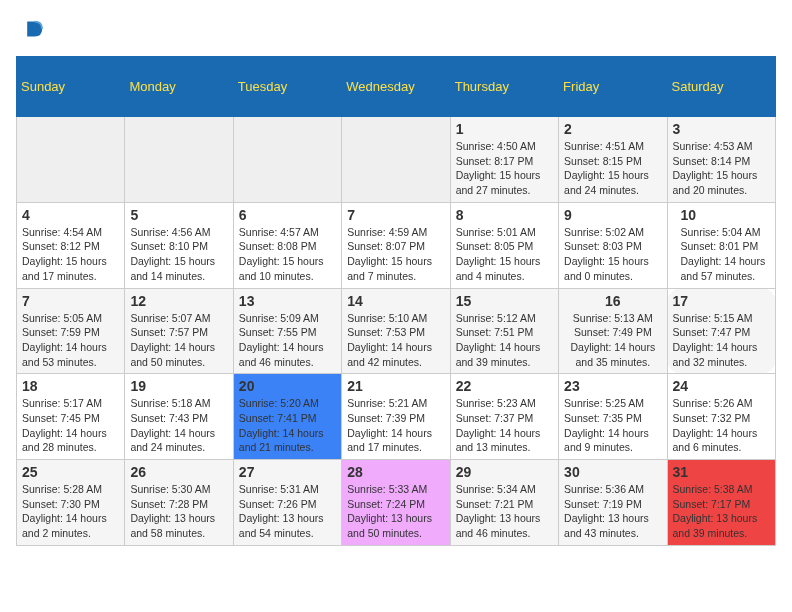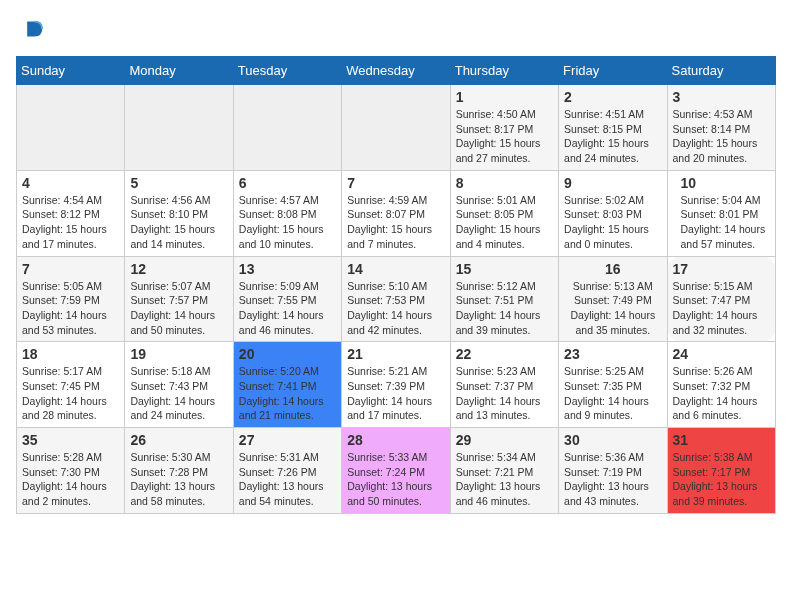--- a/index.html
+++ b/index.html
@@ -43,22 +43,22 @@
       font-size: 16px;
       color: #555;
     }
     table {
       width: 100%;
       border-collapse: collapse;
       font-size: 11px;
     }
     th {
       background: #1a6ab1;
-      color: #ffffff;
-      padding: 6px 4px;
+      color: #fde047;
+      padding: 22px 4px;
       text-align: left;
       font-size: 13px;
       font-weight: normal;
       border: 1px solid #1a6ab1;
     }
     td {
       border: 1px solid #ccc;
       vertical-align: top;
       padding: 4px 5px;
       width: calc(100%/7);
@@ -218,21 +218,21 @@
           <span class="day-num">23</span>
           <div class="day-info">Sunrise: 5:25 AM<br>Sunset: 7:35 PM<br>Daylight: 14 hours<br>and 9 minutes.</div>
         </td>
         <td style="background: rgb(255, 255, 255);">
           <span class="day-num">24</span>
           <div class="day-info">Sunrise: 5:26 AM<br>Sunset: 7:32 PM<br>Daylight: 14 hours<br>and 6 minutes.</div>
         </td>
       </tr>
       <tr>
         <td style="background: rgb(245, 245, 245);">
-          <span class="day-num">35</span>
+          <span class="day-num">25</span>
           <div class="day-info">Sunrise: 5:28 AM<br>Sunset: 7:30 PM<br>Daylight: 14 hours<br>and 2 minutes.</div>
         </td>
         <td style="background: rgb(245, 245, 245);">
           <span class="day-num">26</span>
           <div class="day-info">Sunrise: 5:30 AM<br>Sunset: 7:28 PM<br>Daylight: 13 hours<br>and 58 minutes.</div>
         </td>
         <td style="background: rgb(245, 245, 245);">
           <span class="day-num">27</span>
           <div class="day-info">Sunrise: 5:31 AM<br>Sunset: 7:26 PM<br>Daylight: 13 hours<br>and 54 minutes.</div>
         </td>

